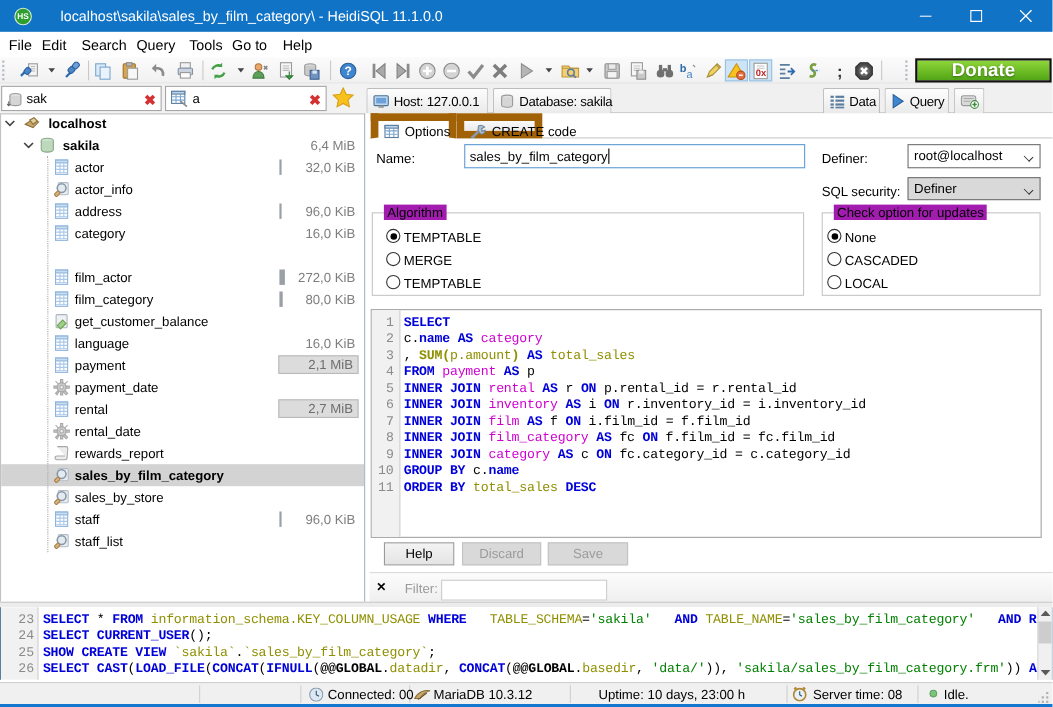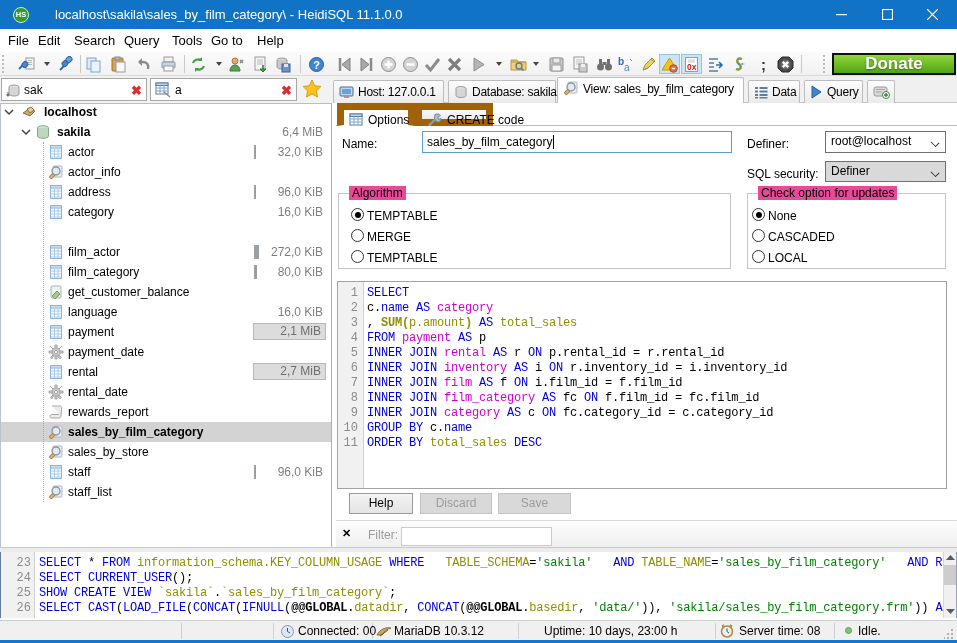--- a/index.html
+++ b/index.html
@@ -40,29 +40,29 @@
 #subtabs{position:absolute;left:336px;top:103px;width:621px;height:23px;background:#fff}
 .stab{position:absolute;top:0;height:23px;background:linear-gradient(#fafafa,#ebebeb);border:7px solid #a16207;line-height:21px;white-space:nowrap}
 .stab.act{background:#fff;border-bottom:1px solid #fff;z-index:2}
 
 #form{position:absolute;left:336px;top:126px;width:621px;height:394px;background:#fff}
 .lbl{position:absolute;font-size:12px}
 .inp{position:absolute;background:#fff;border:1px solid #5e9ad2;line-height:20px;padding-left:4px}
 .cmb{position:absolute;background:#fff;border:1px solid #707070;line-height:19px;padding-left:5px}
 .cmb .ar{position:absolute;right:4px;top:7px;width:9px;height:7px}.cmb .ar::after{content:"";position:absolute;left:0;top:0;width:6px;height:6px;border-right:1.3px solid #333;border-bottom:1.3px solid #333;transform:rotate(45deg) scale(1,0.8);transform-origin:3px 3px}
 .gbox{position:absolute;border:1px solid #c6c6c6}
-.gleg{position:absolute;top:-8px;background:#ec4899;padding:0 3px}
+.gleg{position:absolute;top:-8px;background:#a21caf;padding:0 3px}
 .radio{position:absolute;width:13px;height:13px;border:1px solid #333;border-radius:50%;background:#fff}
 .radio.on::after{content:"";position:absolute;left:2.5px;top:2.5px;width:6px;height:6px;border-radius:50%;background:#000}
 
 #editor{position:absolute;left:337px;top:281px;width:610px;height:208px;border:1px solid #a3a3a3;background:#fff;font-family:"Liberation Mono",monospace;font-size:12px}
 #gutter{position:absolute;left:0;top:0;width:26px;height:206px;background:#f1f1f1;border-right:1px solid #d0d0d0}
 .ln{position:absolute;width:20px;text-align:right;color:#8b8b8b;font-family:"Liberation Mono",monospace;font-size:12px;line-height:15px}
 .cl{position:absolute;left:29px;white-space:pre;line-height:15px;letter-spacing:-0.2px}
-.k{color:#0000d8;font-weight:normal}
+.k{color:#0000d8;font-weight:bold}
 .t{color:#cf00cf}
 .o{color:#8f8f00}
 .ob{color:#8f8f00;font-weight:bold}
 .s{color:#008000}
 .bk{color:#000;font-weight:bold}
 
 .btn{position:absolute;top:493px;height:21px;text-align:center;line-height:19px;background:linear-gradient(#f3f3f3,#e4e4e4);border:1px solid #9a9a9a}
 .btn.dis{background:#d9d9d9;border:1px solid #c2c2c2;color:#9c9c9c}
 
 #fbar{position:absolute;left:336px;top:520px;width:621px;height:27px;background:linear-gradient(#fcfcfc,#efefef);border-top:1px solid #dadada}
@@ -469,25 +469,20 @@
     <div class="grip" style="left:3px;top:8px;height:15px"></div>
     <div class="tab" style="left:-3px;width:111px"><span class="tico"><svg width="15" height="13">
           <rect x="1" y="1" width="13" height="9" rx="1" fill="#bcd6ee" stroke="#4a6f96"></rect>
           <rect x="3" y="3" width="9" height="5" fill="#6ba0d8"></rect>
           <rect x="5" y="10" width="5" height="2" fill="#9a9a9a"></rect>
         </svg></span>Host: 127.0.0.1</div>
     <div class="tab" style="left:112px;width:108px"><span class="tico"><svg width="14" height="14">
           <ellipse cx="7" cy="3.5" rx="5" ry="2" fill="#e3e3e3" stroke="#9a9a9a"></ellipse>
           <path d="M2 3.5v7c0 1.1 2.2 2 5 2s5-.9 5-2v-7" fill="#d6d6d6" stroke="#9a9a9a"></path>
         </svg></span>Database: sakila</div>
-    <div class="tab act" style="left:221px;width:187px"><span class="tico"><svg width="16" height="16">
-          <rect x="5" y="2" width="9" height="11" rx="1" fill="#e9edf2" stroke="#b3bcc6"></rect>
-          <circle cx="8" cy="7" r="4" fill="#dfe9f2" fill-opacity="0.7" stroke="#8a97a5" stroke-width="1.4"></circle>
-          <rect x="2.6" y="9.6" width="3" height="5" rx="1" transform="rotate(45 4 12)" fill="#d9b27c" stroke="#a8814c"></rect>
-        </svg></span>View: sales_by_film_category</div>
     <div class="tab" style="left:412px;width:52px"><span class="tico"><svg width="14" height="13">
           <g fill="#5a7da0">
             <rect x="1" y="1" width="3" height="2"></rect>
             <rect x="1" y="4.5" width="3" height="2"></rect>
             <rect x="1" y="8" width="3" height="2"></rect>
             <rect x="1" y="11" width="3" height="1.5"></rect>
             <rect x="5.5" y="1" width="8" height="2"></rect>
             <rect x="5.5" y="4.5" width="8" height="2"></rect>
             <rect x="5.5" y="8" width="8" height="2"></rect>
             <rect x="5.5" y="11" width="8" height="1.5"></rect>

